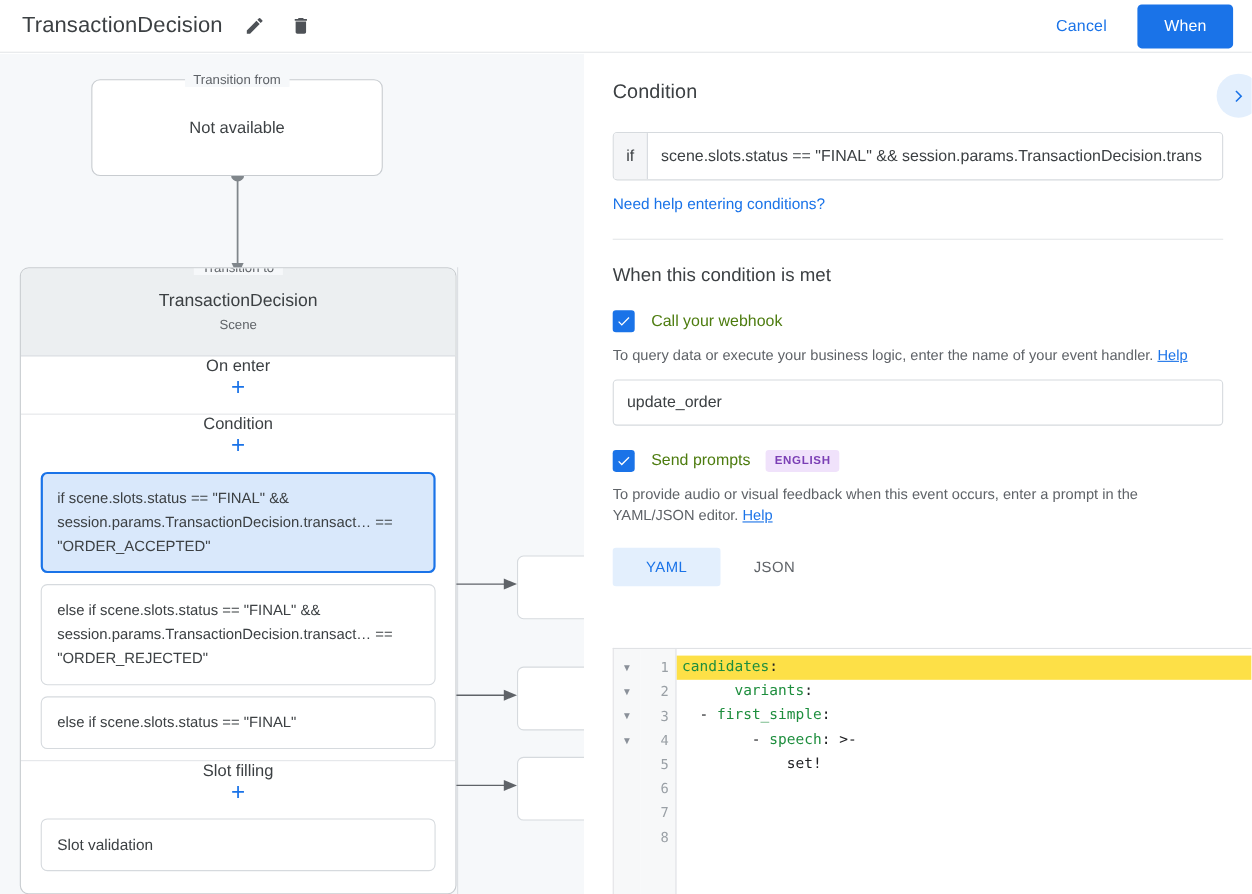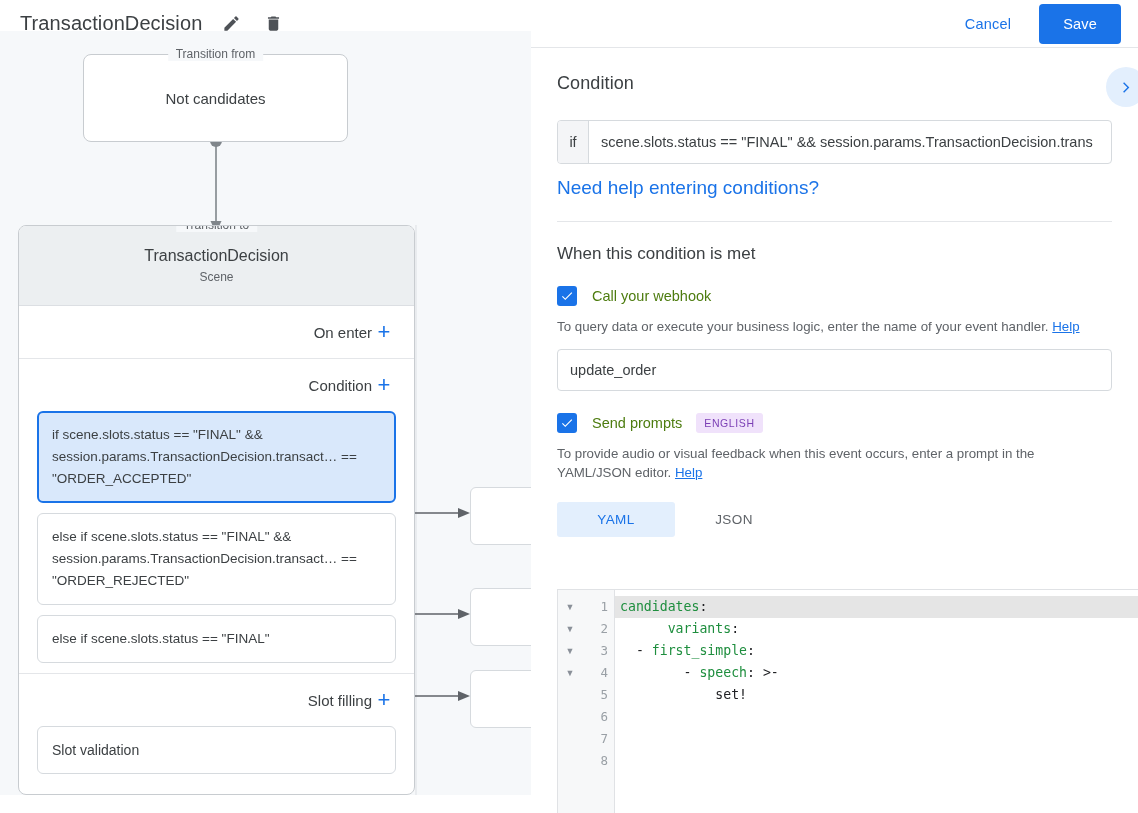--- a/index.html
+++ b/index.html
@@ -41,21 +41,21 @@
   }
   .btn-save {
     background: #1a73e8; color: #ffffff; font-size: 14.5px; font-weight: 500;
     border: none; cursor: pointer; border-radius: 4px;
     padding: 0 24px; height: 40px; margin-left: 12px; letter-spacing: .2px;
     font-family: "Liberation Sans", sans-serif;
   }
 
   
   .leftpanel {
-    position: absolute; top: 31px; left: 0; width: 531px; height: 764px;
+    position: absolute; top: 49px; left: 0; width: 531px; height: 764px;
     background: #f6f8fa; overflow: hidden;
   }
   .leftinner { position: relative; width: 531px; height: 764px; }
 
   
   .fs {
     position: absolute;
     border: 1px solid #c8ccd0;
     border-radius: 8px;
     background: #ffffff;
@@ -82,22 +82,23 @@
     border-bottom: 1px solid #dcdfe3;
   }
   .to-name { font-size: 16px; color: #3c4043; }
   .to-sub { font-size: 12px; color: #5f6368; margin-top: 5px; }
 
   .section {
     padding: 0 18px;
     border-bottom: 1px solid #e4e6e9;
   }
   .section-head {
-    display: flex; align-items: center; justify-content: flex-end;
+    display: flex; align-items: center; justify-content: flex-start;
     height: 52px;
+    flex-direction: column;
   }
   .section-title { font-size: 15px; color: #3c4043; }
   .plus {
     color: #1a73e8; font-size: 22px; line-height: 1; cursor: pointer;
     width: 24px; text-align: center; font-weight: 400;
   }
   .cond-item {
     border: 1px solid #d6dade; border-radius: 6px;
     background: #ffffff;
     padding: 12px 14px;
@@ -148,53 +149,53 @@
     font-size: 14.5px; color: #3c4043;
   }
   .if-input {
     flex: 1; border: none; outline: none; padding: 0 12px;
     font-size: 14.5px; color: #3c4043;
     font-family: "Liberation Sans", sans-serif;
     background: transparent;
   }
   .link {
     display: inline-block; margin-top: 13px;
-    color: #1a73e8; font-size: 19px; text-decoration: none; cursor: pointer;
+    color: #1a73e8; font-size: 14px; text-decoration: none; cursor: pointer;
   }
   .rp-divider { height: 1px; background: #e4e6e9; margin-top: 22px; }
 
   .rp-body { padding: 22px 26px 0 26px; }
   .rp-h2 { font-size: 17px; color: #3c4043; }
 
   .chk-row { display: flex; align-items: center; margin-top: 22px; }
   .checkbox {
     width: 20px; height: 20px; border-radius: 3px; background: #1a73e8;
     display: flex; align-items: center; justify-content: center;
     cursor: pointer; flex: none;
   }
   .chk-label { font-size: 14.5px; color: #4d7c0f; font-weight: normal; margin-left: 15px; }
   .badge {
     margin-left: 14px; background: #f0e2fb; color: #7b3fb5;
-    font-size: 10.5px; font-weight: normal; letter-spacing: .6px;
+    font-size: 10.5px; font-weight: bold; letter-spacing: .6px;
     padding: 4px 8px; border-radius: 3px;
   }
   .helptext {
     font-size: 13.3px; color: #5f6368; margin-top: 11px; line-height: 19px;
   }
   .helptext a { color: #1a73e8; text-decoration: underline; cursor: pointer; }
   .text-input {
     margin-top: 13px; width: 100%; height: 42px;
     border: 1px solid #d6dade; border-radius: 4px;
     padding: 0 12px; font-size: 14.5px; color: #3c4043;
     font-family: "Liberation Sans", sans-serif; outline: none;
   }
 
   .tabs { display: flex; margin-top: 20px; }
   .tab {
-    padding: 10px 0; width: 118px; text-align: center;
+    padding: 10px 0; width: 98px; text-align: center;
     font-size: 13.5px; font-weight: 500; color: #5f6368;
     cursor: pointer; letter-spacing: .4px;
   }
   .tab.active { background: #e3effd; color: #1a73e8; border-radius: 3px; }
 
   
   .editor {
     position: absolute; left: 26px; right: 0; top: 540px; bottom: 0;
     border: 1px solid #e0e2e5; border-right: none; border-bottom: none;
     display: flex; overflow: hidden; background: #fff;
@@ -215,21 +216,21 @@
     font-family: "DejaVu Sans Mono", monospace; font-size: 12.5px; color: #9aa0a6;
   }
   .code {
     flex: 1; padding-top: 6px; overflow: hidden; position: relative;
   }
   .cline {
     height: 22px; line-height: 22px; white-space: pre;
     font-family: "DejaVu Sans Mono", monospace; font-size: 13.2px;
     color: #202124; padding-left: 5px;
   }
-  .cline.hl { background: #e5e5e5; }
+  .cline.hl { background: #fde047; }
   .k { color: #1e8e3e; }
   .p { color: #202124; }
 </style>
 </head>
 <body>
 
 <div id="app">
 
   <div class="topbar">
     <div class="topbar-title">TransactionDecision</div>
@@ -240,21 +241,21 @@
         </svg>
     </div>
     <div class="icon-btn" title="delete">
       <svg width="19" height="19" viewBox="0 0 24 24">
           <path fill="#4e5257" d="M6 19c0 1.1.9 2 2 2h8c1.1 0 2-.9 2-2V7H6v12zM19 4h-3.5l-1-1h-5l-1 1H5v2h14V4z"></path>
         </svg>
     </div>
 
     <div class="topbar-right">
       <button class="btn-cancel">Cancel</button>
-      <button class="btn-save">Save</button>
+      <button class="btn-save">When</button>
     </div>
   </div>
 
   <div class="leftpanel">
     <div class="leftinner">
 
       <svg class="connectors" width="531" height="764">
 
         <circle cx="216" cy="110" r="6" fill="#80868b"></circle>
         <line x1="216" y1="110" x2="216" y2="192" stroke="#80868b" stroke-width="1.6"></line>
@@ -274,21 +275,21 @@
         <line x1="397" y1="665" x2="460" y2="665" stroke="#5f6368" stroke-width="1.3"></line>
         <polygon points="470,665 458,660 458,670" fill="#5f6368"></polygon>
       </svg>
 
       <div class="stub" style="left:470px; top:456px;"></div>
       <div class="stub" style="left:470px; top:557px;"></div>
       <div class="stub" style="left:470px; top:639px;"></div>
 
       <div class="fs box-from">
         <div class="fs-legend">Transition from</div>
-        <div class="center">Not candidates</div>
+        <div class="center">Not available</div>
       </div>
 
       <div class="fs box-to">
         <div class="fs-legend">Transition to</div>
 
         <div class="to-header">
           <div class="to-name">TransactionDecision</div>
           <div class="to-sub">Scene</div>
         </div>
 

